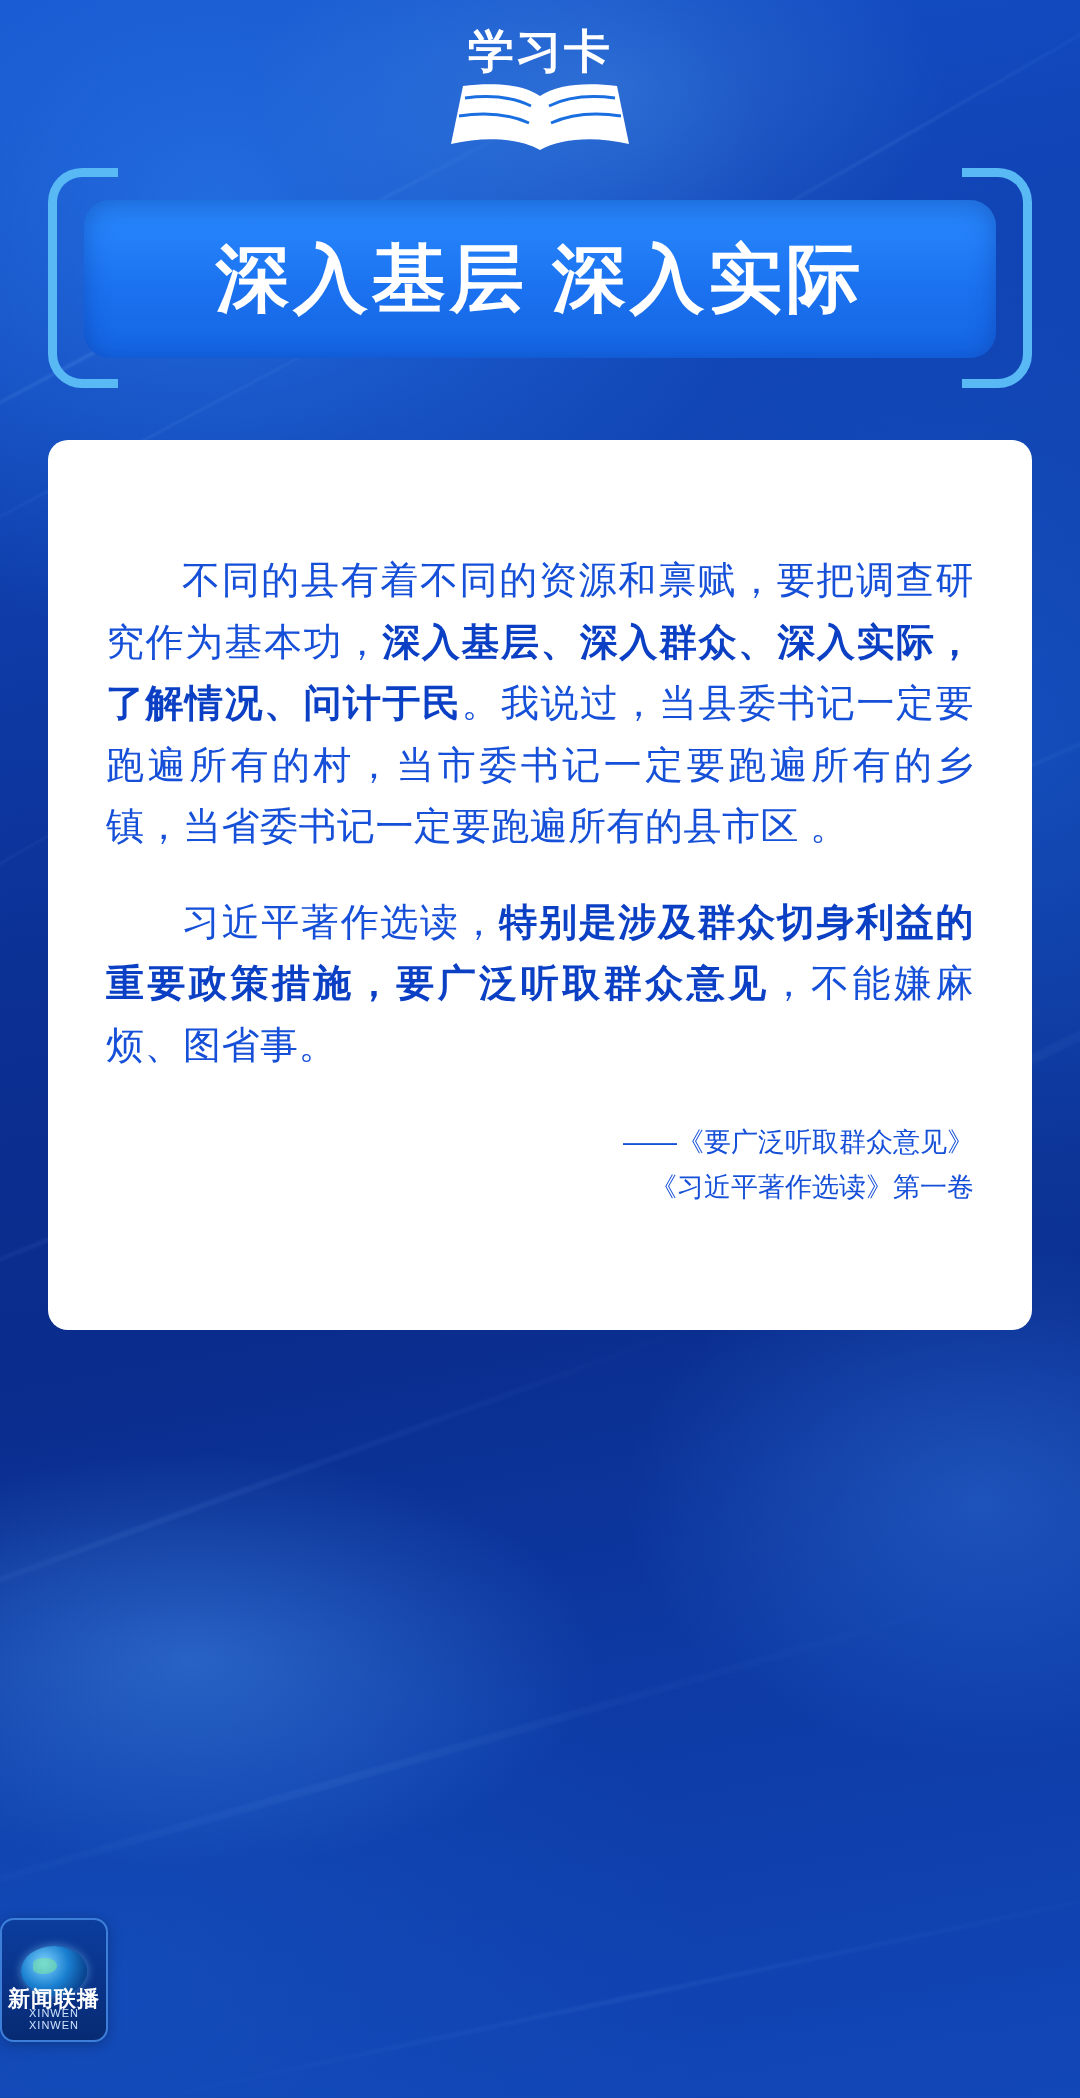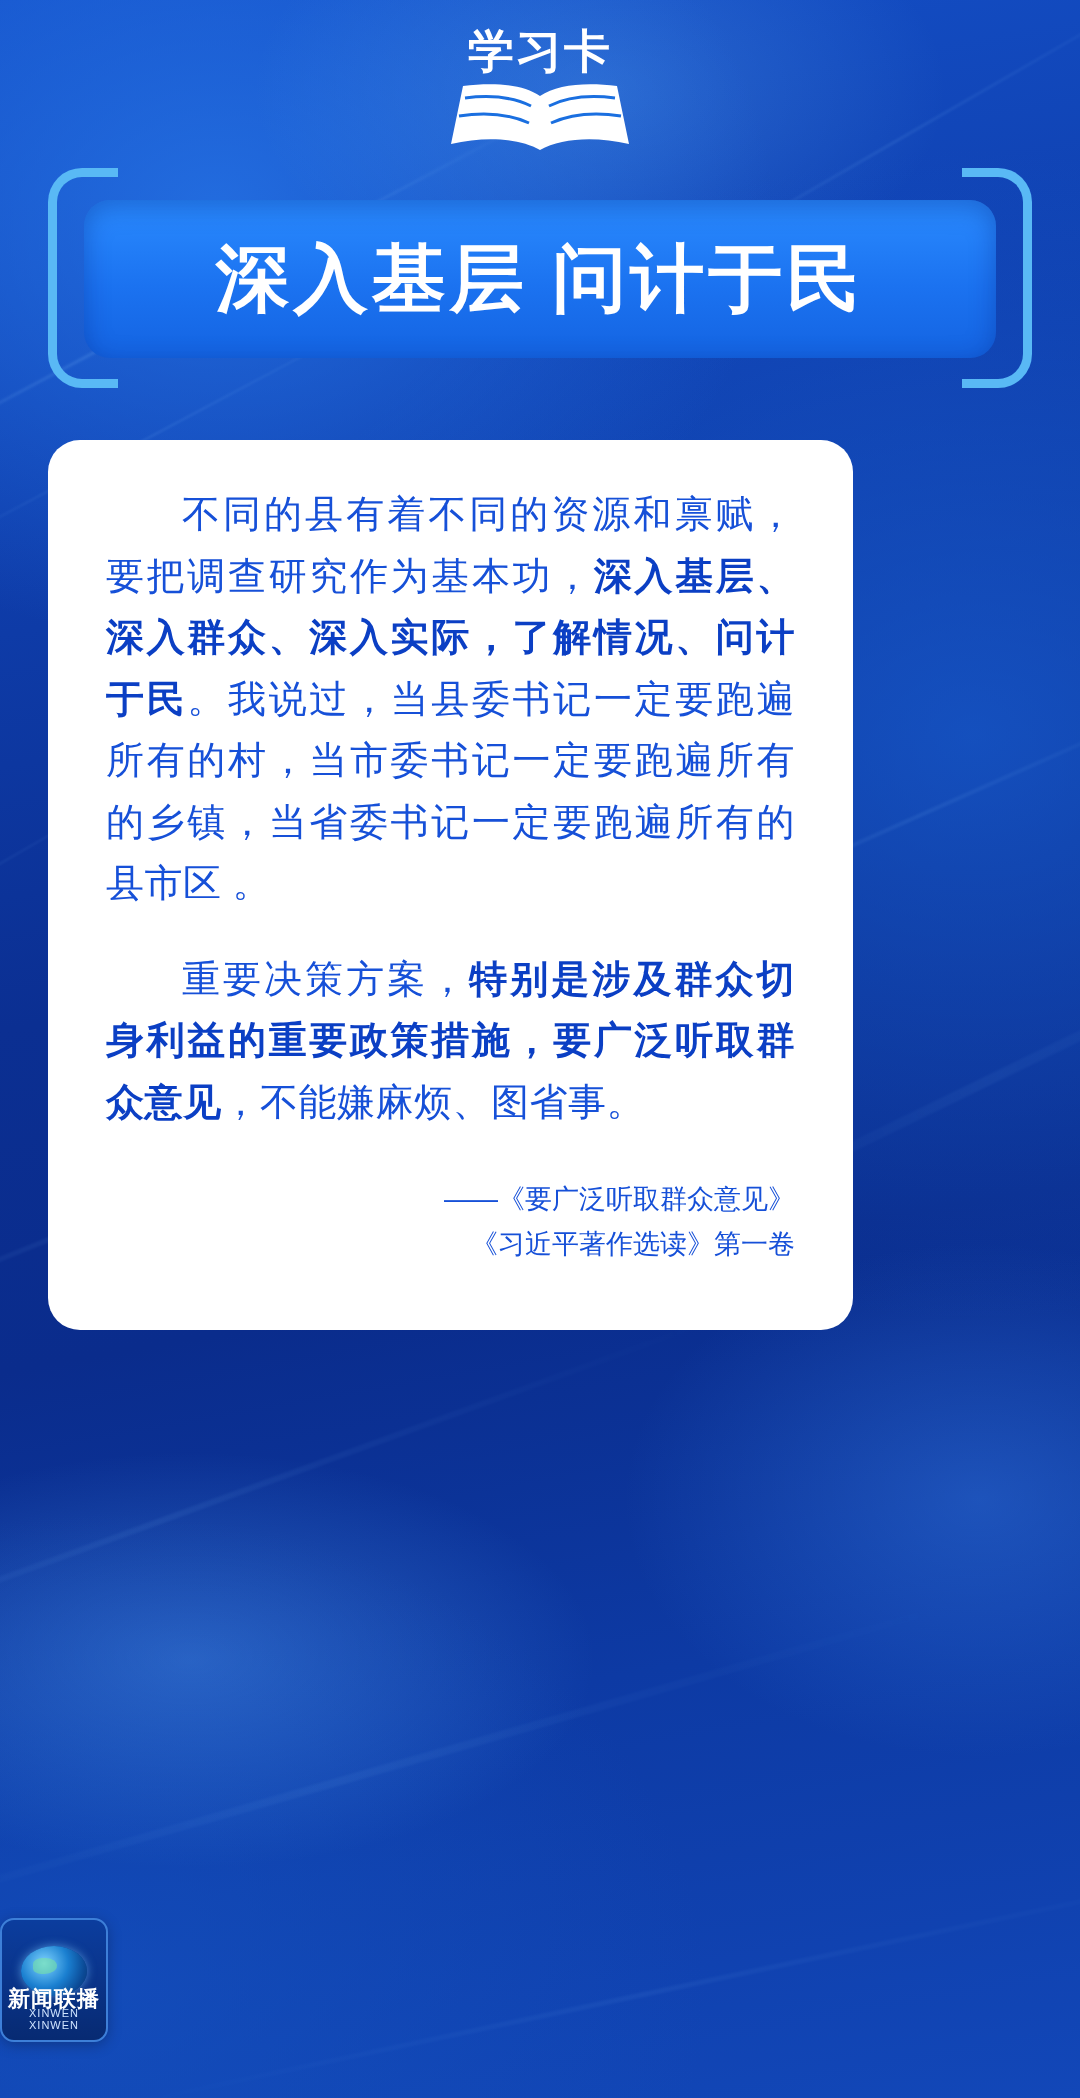--- a/index.html
+++ b/index.html
@@ -124,26 +124,26 @@
     line-height: 1;
     white-space: nowrap;
     font-family: "Liberation Sans", "DejaVu Sans", sans-serif;
   }
 
   
   .card {
     position: absolute;
     left: 48px;
     top: 440px;
-    width: 805px;
+    width: 984px;
     height: 890px;
     background: #ffffff;
-    border-radius: 32px;
+    border-radius: 20px;
     box-sizing: border-box;
-    padding: 44px 58px 40px 58px;
+    padding: 110px 58px 40px 58px;
   }
   .para {
     color: #1650d8;
     font-size: 38px;
     line-height: 1.62;
     text-align: justify;
     text-indent: 2em;
     margin: 0 0 34px 0;
     font-family: "Liberation Sans", "DejaVu Sans", sans-serif;
     letter-spacing: 0.5px;
@@ -255,29 +255,29 @@
         <path d="M14 36 C40 32, 64 34, 84 43" stroke="#1a6fe0" stroke-width="3" fill="none"></path>
         <path d="M176 36 C150 32, 126 34, 106 43" stroke="#1a6fe0" stroke-width="3" fill="none"></path>
       </svg>
     </div>
   </div>
 
   <div class="title-area">
     <div class="bracket left"></div>
     <div class="bracket right"></div>
     <div class="title-box">
-      <div class="title-text">深入基层 问计于民</div>
+      <div class="title-text">深入基层 深入实际</div>
     </div>
   </div>
 
   <div class="card">
 
     <p class="para"><span>不同的县有着不同的资源和禀赋，要把调查研究作为基本功，</span><span class="em">深入基层、深入群众、深入实际，了解情况、问计于民</span><span>。我说过，当县委书记一定要跑遍所有的村，当市委书记一定要跑遍所有的乡镇，当省委书记一定要跑遍所有的县市区 。</span></p>
 
-    <p class="para"><span>重要决策方案，</span><span class="em">特别是涉及群众切身利益的重要政策措施，要广泛听取群众意见</span><span>，不能嫌麻烦、图省事。</span></p>
+    <p class="para"><span>习近平著作选读，</span><span class="em">特别是涉及群众切身利益的重要政策措施，要广泛听取群众意见</span><span>，不能嫌麻烦、图省事。</span></p>
 
     <div class="attrib">
       <div>——《要广泛听取群众意见》</div>
       <div>《习近平著作选读》第一卷</div>
     </div>
   </div>
 
   <div class="footer">
     <div class="badge">
       <div class="globe"></div>

